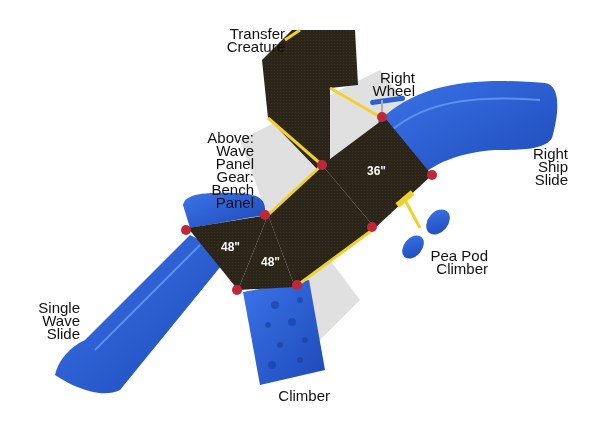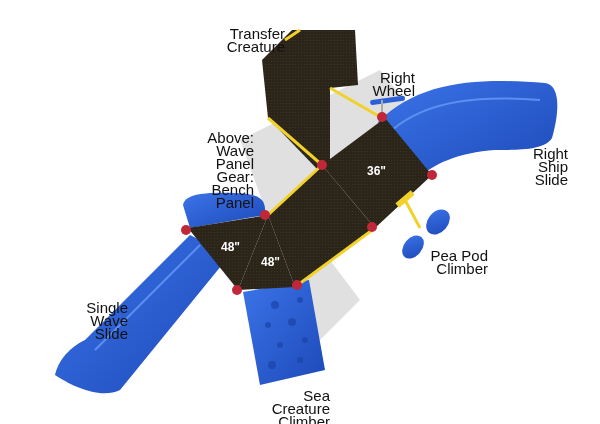--- a/index.html
+++ b/index.html
@@ -124,21 +124,20 @@
 </div>
 <div class="label" style="left:528px; top:147px; width:40px;">
   <span>Right</span>
   <span>Ship</span>
   <span>Slide</span>
 </div>
 <div class="label" style="left:428px; top:249px; width:60px;">
   <span>Pea Pod</span>
   <span>Climber</span>
 </div>
-<div class="label" style="left:35px; top:301px; width:45px;margin-left:48px;">
+<div class="label" style="left:35px; top:301px; width:45px;">
   <span>Single</span>
   <span>Wave</span>
   <span>Slide</span>
 </div>
 <div class="label" style="left:250px; top:389px; width:80px;">
-  <span>Sea Creature</span>
   <span>Climber</span>
 </div>
 
 </body></html>

